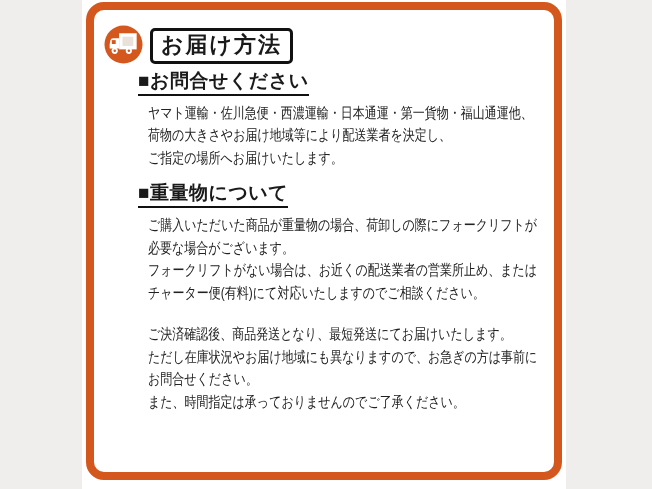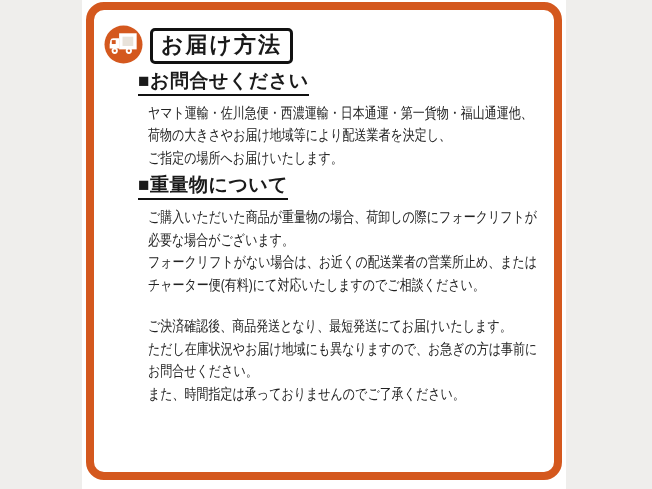--- a/index.html
+++ b/index.html
@@ -51,21 +51,21 @@
   .section-heading {
     display: inline-block;
     font-size: 19px;
     font-weight: bold;
     letter-spacing: 0.5px;
     line-height: 1.1;
     padding-bottom: 2px;
     border-bottom: 2.5px solid #111;
   }
   .sec-1 { margin-top: 7px; }
-  .sec-2 { margin-top: 6px; }
+  .sec-2 { margin-top: 14px; }
   .sec-3 { margin-top: 19px; }
   .section-body {
     margin-top: 6px;
     margin-left: 10px;
     font-size: 15px;
     line-height: 22.5px;
     transform: scaleX(0.8);
     transform-origin: top left;
     color: #222;
   }

